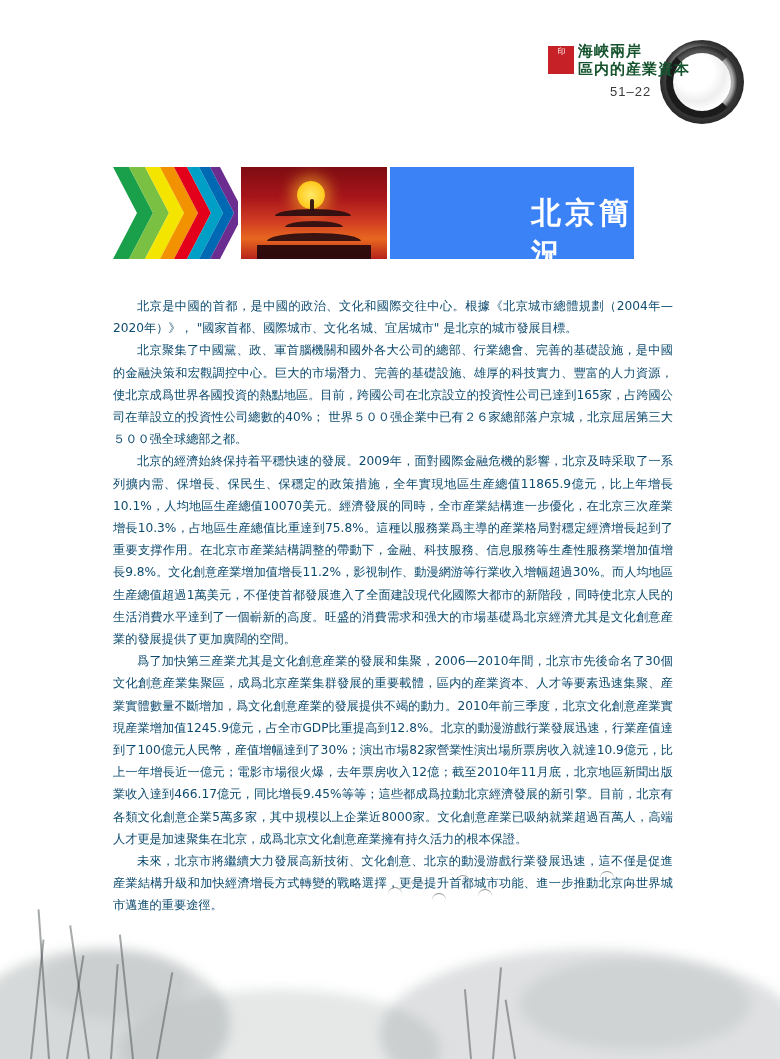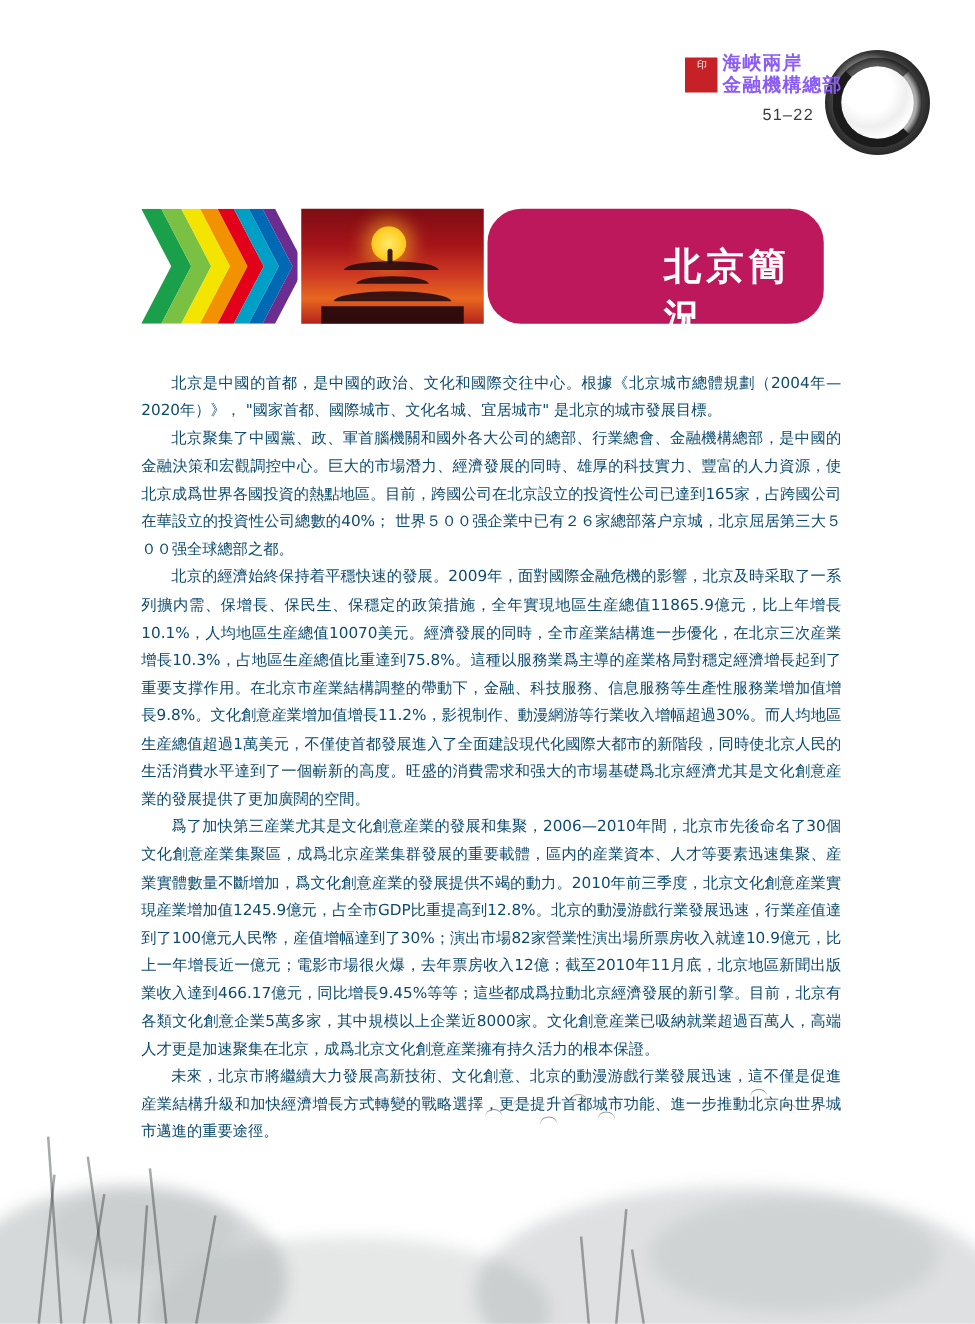--- a/index.html
+++ b/index.html
@@ -56,21 +56,21 @@
     line-height: 9px;
     text-align: center;
     padding-top: 1px;
     box-sizing: border-box;
     letter-spacing: -1px;
   }
   #logo-text {
     position: absolute;
     left: 30px;
     top: 4px;
-    color: #8b5cf6;
+    color: #14532d;
     font-size: 15px;
     line-height: 18px;
     font-weight: bold;
     letter-spacing: 1px;
     white-space: nowrap;
   }
   #page-number {
     position: absolute;
     left: 62px;
     top: 46px;
@@ -119,24 +119,23 @@
   }
   #t1 { left: 34px; top: 42px; width: 76px; height: 7px; border-radius: 50% 50% 0 0 / 100% 100% 0 0; }
   #t2 { left: 44px; top: 54px; width: 58px; height: 6px; border-radius: 50% 50% 0 0 / 100% 100% 0 0; }
   #t3 { left: 26px; top: 66px; width: 94px; height: 8px; border-radius: 50% 50% 0 0 / 100% 100% 0 0; }
   #t-base { left: 16px; top: 78px; width: 114px; height: 14px; background: #24080b; border-radius: 0; }
   #t-spire { left: 69px; top: 32px; width: 4px; height: 12px; background: #2a0d10; border-radius: 2px; }
   #banner-redbar {
     position: absolute;
     left: 277px;
     top: 0;
-    width: 269px;
-    height: 92px;
-    background: #be185d;
-    border-radius: 27px;
+    width: 244px;
+    height: 92px;
+    background: #3b82f6;
   }
   #banner-title {
     position: absolute;
     left: 141px;
     top: 26px;
     color: #ffffff;
     font-size: 30px;
     font-weight: bold;
     letter-spacing: 4px;
     font-family: "DejaVu Sans", sans-serif;
@@ -194,21 +193,21 @@
   }
 </style>
 </head>
 <body>
 
 <div id="logo-block">
   <div id="logo-ring"></div>
   <div id="logo-seal">印</div>
   <div id="logo-text">
     <div>海峽兩岸</div>
-    <div>金融機構總部</div>
+    <div>區内的産業資本</div>
   </div>
   <div id="page-number">51–22</div>
 </div>
 
 <div id="banner">
 
   <svg id="banner-chevrons" viewBox="0 0 125 92">
     <g stroke-width="0">
       <polygon points="0,0 16,0 40,46 16,92 0,92 24,46" fill="#1a9f4a"></polygon>
       <polygon points="16,0 32,0 56,46 32,92 16,92 40,46" fill="#7ac143"></polygon>
@@ -230,21 +229,21 @@
     <div class="temple-roof" id="t-base"></div>
   </div>
 
   <div id="banner-redbar">
     <div id="banner-title">北京簡況</div>
   </div>
 </div>
 
 <div id="article">
   <p>北京是中國的首都，是中國的政治、文化和國際交往中心。根據《北京城市總體規劃（2004年—2020年）》， "國家首都、國際城市、文化名城、宜居城市" 是北京的城市發展目標。</p>
-  <p>北京聚集了中國黨、政、軍首腦機關和國外各大公司的總部、行業總會、金融機構總部，是中國的金融決策和宏觀調控中心。巨大的市場潛力、經濟發展的同時、雄厚的科技實力、豐富的人力資源，使北京成爲世界各國投資的熱點地區。目前，跨國公司在北京設立的投資性公司已達到165家，占跨國公司在華設立的投資性公司總數的40%； 世界５００强企業中已有２６家總部落户京城，北京屈居第三大５００强全球總部之都。</p>
+  <p>北京聚集了中國黨、政、軍首腦機關和國外各大公司的總部、行業總會、完善的基礎設施，是中國的金融決策和宏觀調控中心。巨大的市場潛力、完善的基礎設施、雄厚的科技實力、豐富的人力資源，使北京成爲世界各國投資的熱點地區。目前，跨國公司在北京設立的投資性公司已達到165家，占跨國公司在華設立的投資性公司總數的40%； 世界５００强企業中已有２６家總部落户京城，北京屈居第三大５００强全球總部之都。</p>
   <p>北京的經濟始終保持着平穩快速的發展。2009年，面對國際金融危機的影響，北京及時采取了一系列擴内需、保增長、保民生、保穩定的政策措施，全年實現地區生産總值11865.9億元，比上年增長10.1%，人均地區生産總值10070美元。經濟發展的同時，全市産業結構進一步優化，在北京三次産業增長10.3%，占地區生産總值比重達到75.8%。這種以服務業爲主導的産業格局對穩定經濟增長起到了重要支撑作用。在北京市産業結構調整的帶動下，金融、科技服務、信息服務等生產性服務業增加值增長9.8%。文化創意産業增加值增長11.2%，影視制作、動漫網游等行業收入增幅超過30%。而人均地區生産總值超過1萬美元，不僅使首都發展進入了全面建設現代化國際大都市的新階段，同時使北京人民的生活消費水平達到了一個嶄新的高度。旺盛的消費需求和强大的市場基礎爲北京經濟尤其是文化創意産業的發展提供了更加廣闊的空間。</p>
   <p>爲了加快第三産業尤其是文化創意産業的發展和集聚，2006—2010年間，北京市先後命名了30個文化創意産業集聚區，成爲北京産業集群發展的重要載體，區内的産業資本、人才等要素迅速集聚、産業實體數量不斷增加，爲文化創意産業的發展提供不竭的動力。2010年前三季度，北京文化創意産業實現産業增加值1245.9億元，占全市GDP比重提高到12.8%。北京的動漫游戲行業發展迅速，行業産值達到了100億元人民幣，産值增幅達到了30%；演出市場82家營業性演出場所票房收入就達10.9億元，比上一年增長近一億元；電影市場很火爆，去年票房收入12億；截至2010年11月底，北京地區新聞出版業收入達到466.17億元，同比增長9.45%等等；這些都成爲拉動北京經濟發展的新引擎。目前，北京有各類文化創意企業5萬多家，其中規模以上企業近8000家。文化創意産業已吸納就業超過百萬人，高端人才更是加速聚集在北京，成爲北京文化創意産業擁有持久活力的根本保證。</p>
   <p>未來，北京市將繼續大力發展高新技術、文化創意、北京的動漫游戲行業發展迅速，這不僅是促進産業結構升級和加快經濟增長方式轉變的戰略選擇，更是提升首都城市功能、進一步推動北京向世界城市邁進的重要途徑。</p>
 </div>
 
 <div id="ink-bottom">
   <div class="ink-blob" id="ink-1"></div>
   <div class="ink-blob" id="ink-2"></div>
   <div class="ink-blob" id="ink-3"></div>
   <div class="ink-blob" id="ink-4"></div>

